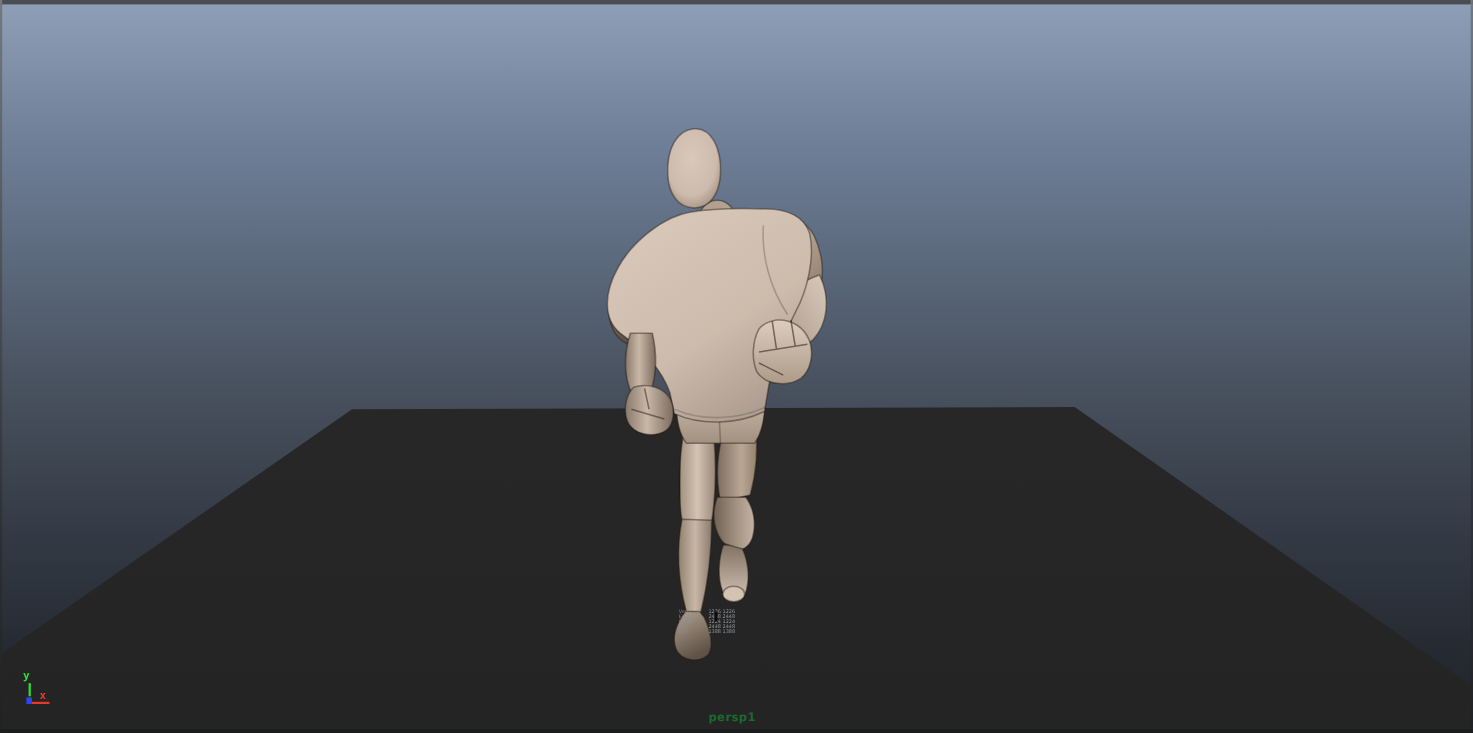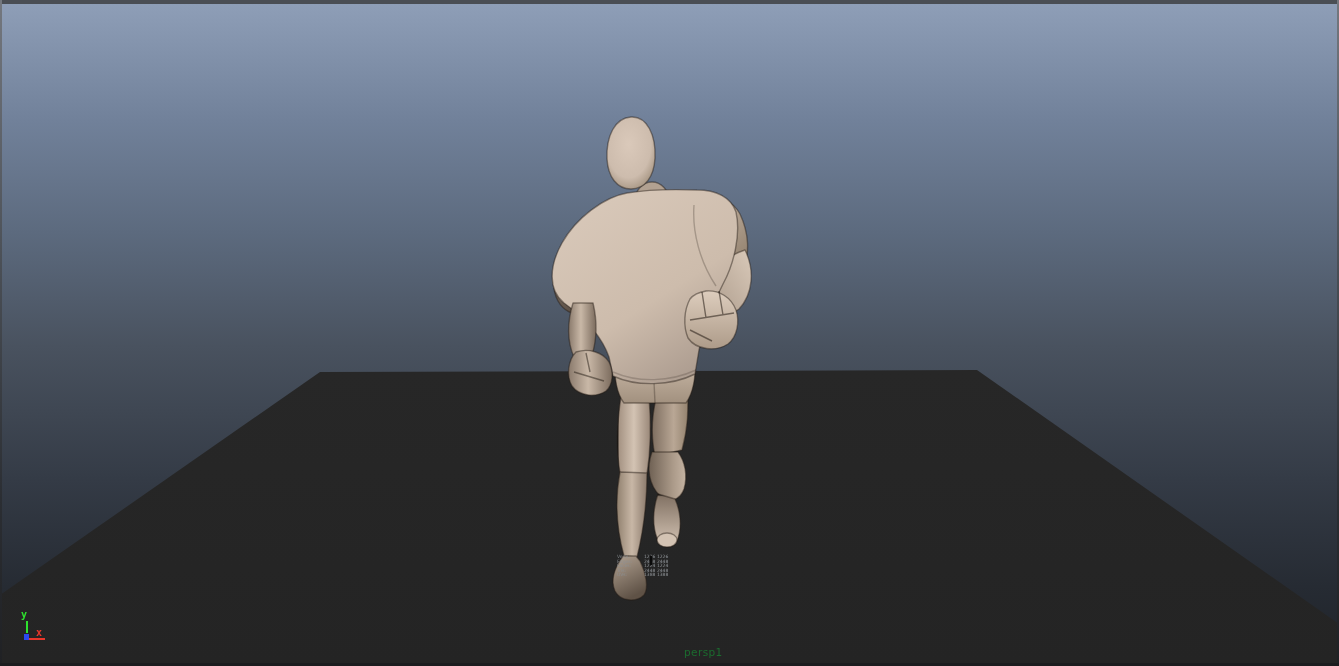--- a/index.html
+++ b/index.html
@@ -18,21 +18,21 @@
   .border-left,.border-right{
     position:absolute;top:0;width:2px;height:666px;z-index:30;
     background:linear-gradient(to bottom,#74787f 0%,#4a4f56 40%,#2b2e33 75%,#202124 100%);
   }
   .border-left{left:0;}
   .border-right{right:0;}
   .bottom-strip{position:absolute;left:0;bottom:0;width:1339px;height:3px;background:#1c1d1f;z-index:30;}
   
   .camera-label{
     position:absolute;left:644px;top:646px;z-index:20;
-    font-size:10.5px;font-weight:normal;letter-spacing:.4px;color:#1b6b2e;margin-left:40px;
+    font-size:10.5px;font-weight:bold;letter-spacing:.4px;color:#1b6b2e;
   }
   
   .axis-gizmo{position:absolute;left:16px;top:608px;width:40px;height:40px;z-index:20;
     font-family:"DejaVu Sans Mono",monospace;font-weight:bold;font-size:10px;}
   .axis-y-label{position:absolute;left:5px;top:1px;color:#2ee12e;}
   .axis-y-line{position:absolute;left:10px;top:13px;width:2px;height:12px;background:#2ee12e;}
   .axis-z-dot{position:absolute;left:8px;top:26px;width:5px;height:6px;background:#2b48f0;}
   .axis-x-line{position:absolute;left:13px;top:30px;width:16px;height:2px;background:#e8372b;}
   .axis-x-label{position:absolute;left:20px;top:19px;color:#e8372b;}
   

